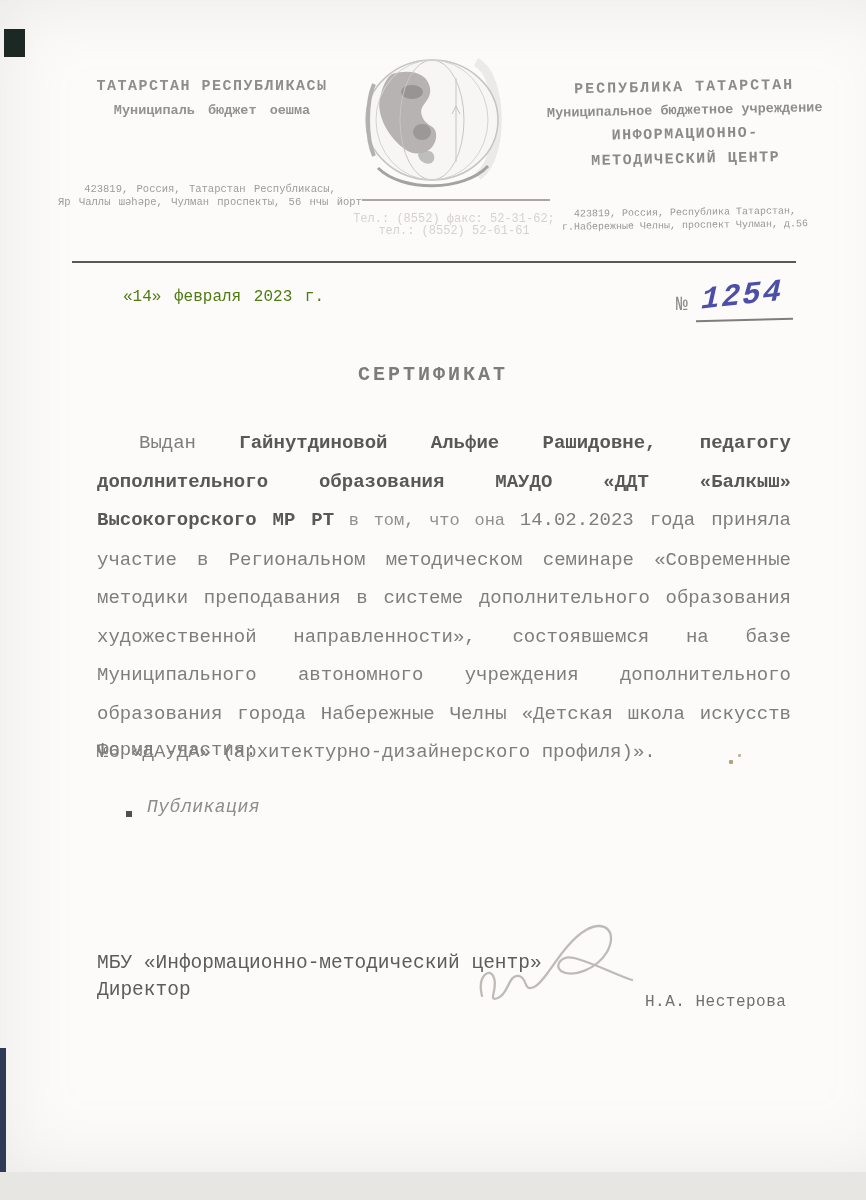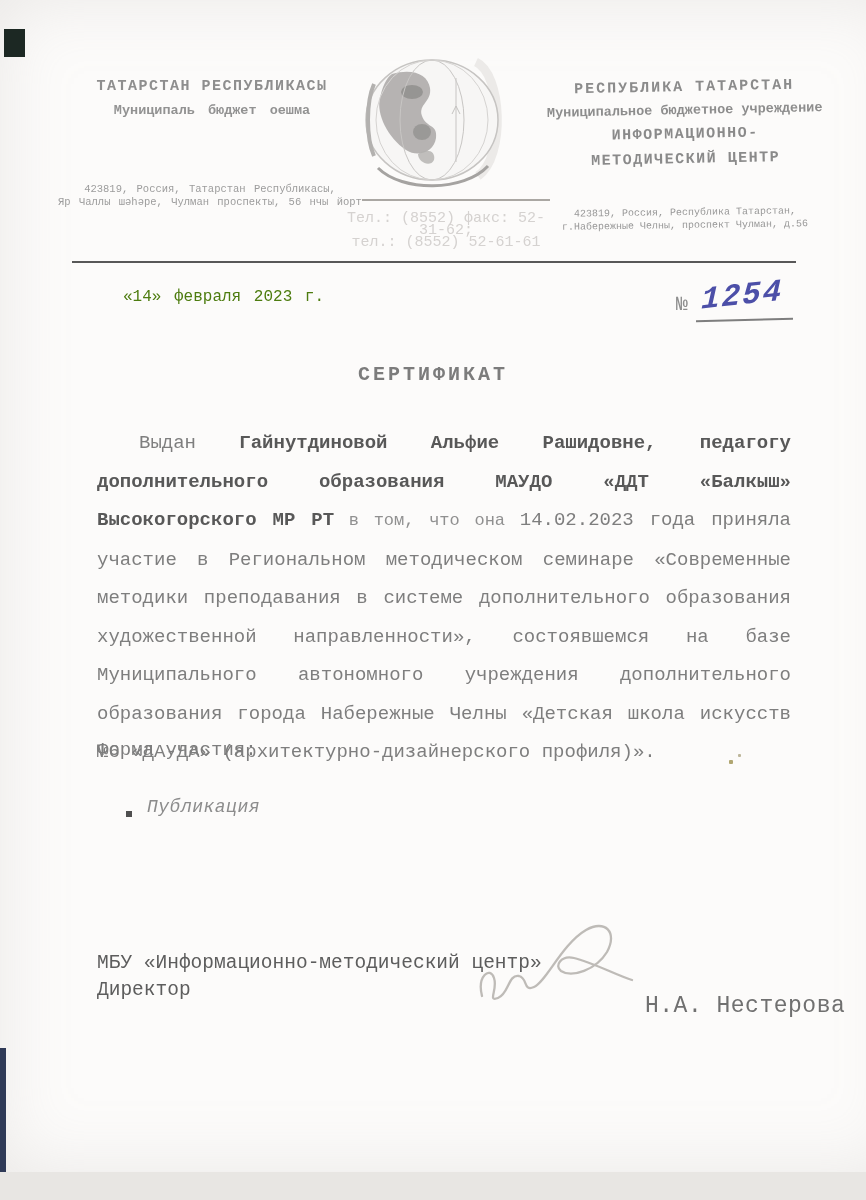--- a/index.html
+++ b/index.html
@@ -25,21 +25,21 @@
   .hdr-right{left:520px;top:79px;width:330px;text-align:center;transform:rotate(-1.2deg);}
   .hr1{font-size:15px;font-weight:bold;letter-spacing:2px;color:#8b8b8b;}
   .hr2{font-size:13.5px;font-weight:bold;color:#8d8d8d;margin-top:7px;}
   .hr3{font-size:15px;font-weight:bold;letter-spacing:1.5px;color:#8a8a8a;margin-top:8px;}
   .hr4{font-size:15px;font-weight:bold;letter-spacing:1.5px;color:#8a8a8a;margin-top:8px;}
   .addr-right{left:535px;top:206px;width:300px;text-align:center;font-size:10px;
     color:#989898;line-height:13px;transform:rotate(-0.8deg);}
   
   .logo{left:360px;top:56px;width:150px;height:142px;}
   .logo-underline{left:362px;top:199px;width:188px;height:2px;background:#aaa7a3;}
-  .phone{left:340px;top:213px;width:212px;text-align:center;font-size:15px;
+  .phone{left:348px;top:213px;width:212px;text-align:center;font-size:12px;
     color:#d5d2d0;line-height:12px;}
   .rule{left:72px;top:261px;width:724px;height:2px;background:#585858;}
   
   .date{left:97px;top:288px;font-size:16px;color:#4d7c0f;word-spacing:3px;margin-left:26px;}
   .no-sign{left:676px;top:293px;font-size:20px;color:#8f8f8f;}
   .no-value{left:701px;top:278px;font-size:31px;font-style:italic;font-weight:bold;
     color:#4c4fa8;letter-spacing:2px;transform:rotate(-6deg) skewX(-8deg);}
   .no-underline{left:696px;top:319px;width:97px;height:2px;background:#7e7e7e;transform:rotate(-1.5deg);}
   
   .title{left:0;top:363px;width:866px;text-align:center;font-size:20px;font-weight:bold;
@@ -50,21 +50,21 @@
   .body-par .small-ins{font-size:17px;color:#909090;}
   .forma{left:97px;top:739px;font-size:19px;color:#7d7d7d;}
   .bullet-row{left:126px;top:797px;display:flex;align-items:flex-end;}
   .bullet-sq{width:6px;height:6px;background:#4f4f4f;display:inline-block;margin-right:15px;}
   .bullet-item{font-size:18px;font-style:italic;color:#8c8c8c;letter-spacing:.5px;}
   .speck1{left:729px;top:760px;width:4px;height:4px;background:#b0a671;border-radius:1px;}
   .speck2{left:738px;top:754px;width:3px;height:3px;background:#bdb69a;border-radius:1px;}
   
   .sig-pos{left:97px;top:950px;font-size:19.5px;color:#5d5d5d;line-height:27px;}
   .sig-scribble{left:462px;top:916px;width:180px;height:102px;}
-  .sig-name{left:645px;top:993px;font-size:23px;color:#707070;letter-spacing:.5px;}
+  .sig-name{left:645px;top:993px;font-size:16px;color:#707070;letter-spacing:.5px;}
 </style>
 </head>
 <body>
 
 <div class="page">
 
   <div class="abs corner-mark"></div>
   <div class="abs edge-strip"></div>
 
   <div class="abs hdr-left">

